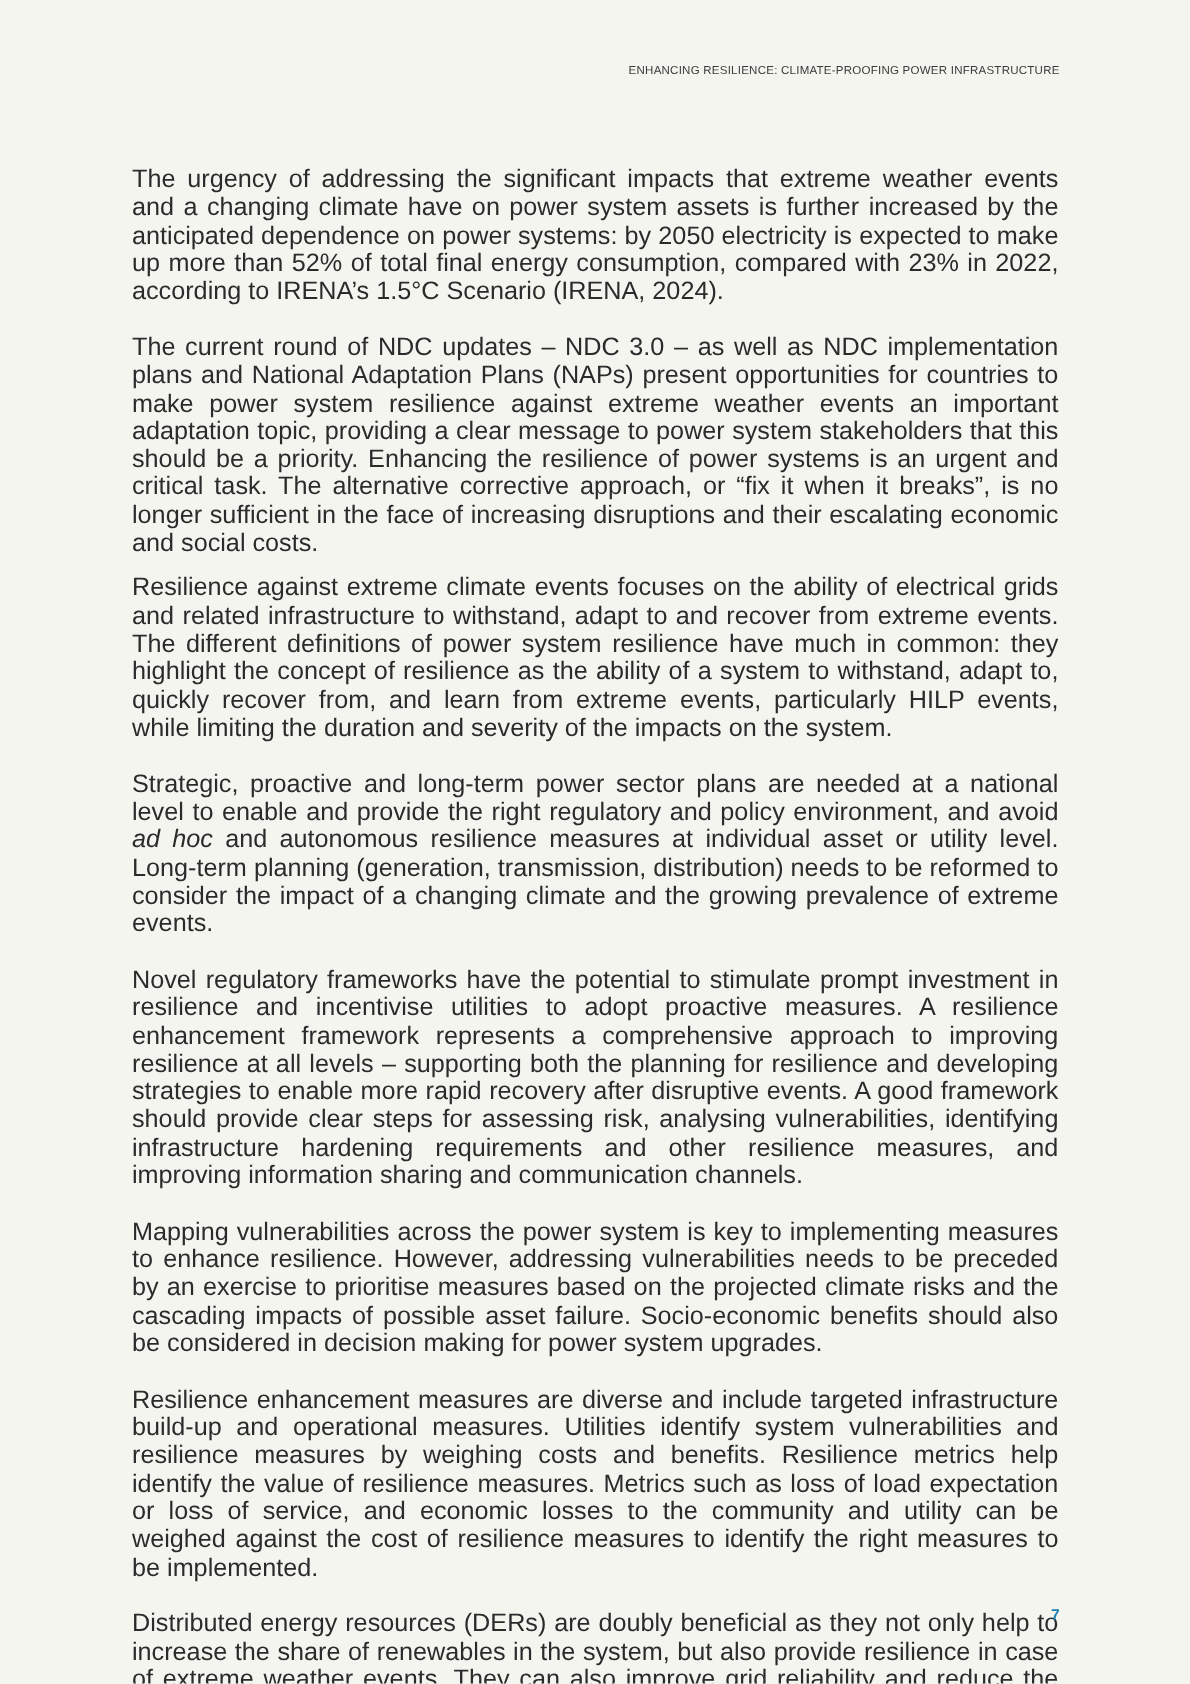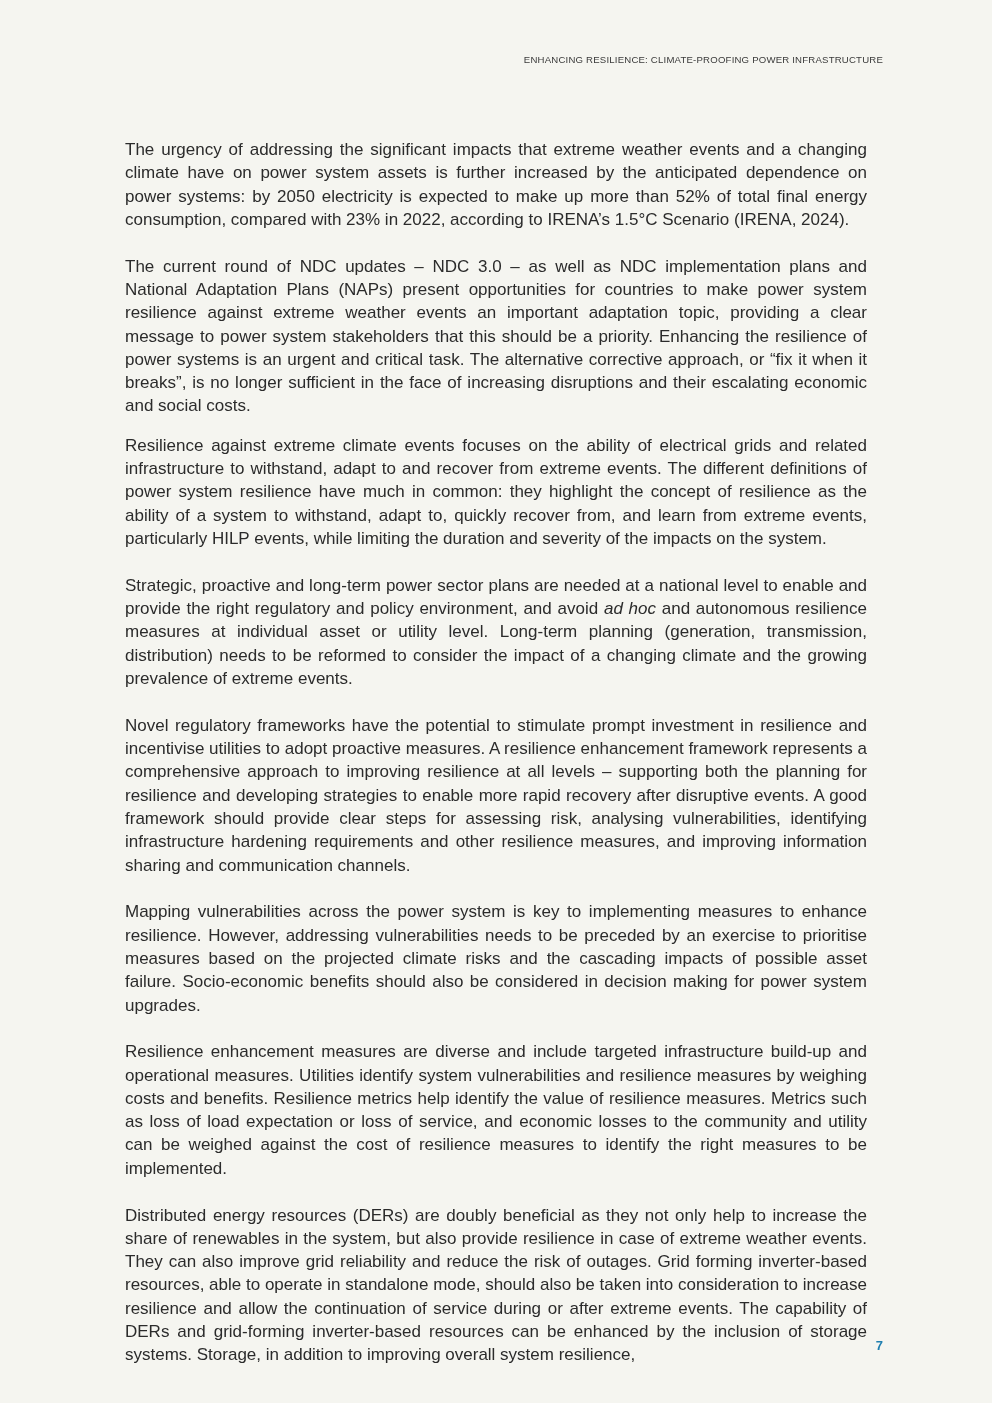--- a/index.html
+++ b/index.html
@@ -25,22 +25,22 @@
       text-transform: uppercase;
       white-space: nowrap;
     }
     .content {
       position: absolute;
       left: 109px;
       top: 138px;
       width: 774px;
     }
     .para {
-      margin: 16px;
-      font-size: 17px;
+      margin: 1px;
+      font-size: 21px;
       line-height: 23.3px;
       text-align: justify;
       color: #2b2b2b;
     }
     .para + .para {
       margin-top: 23.5px;
     }
     .intro .para:first-child {
       margin-top: 0;
     }

